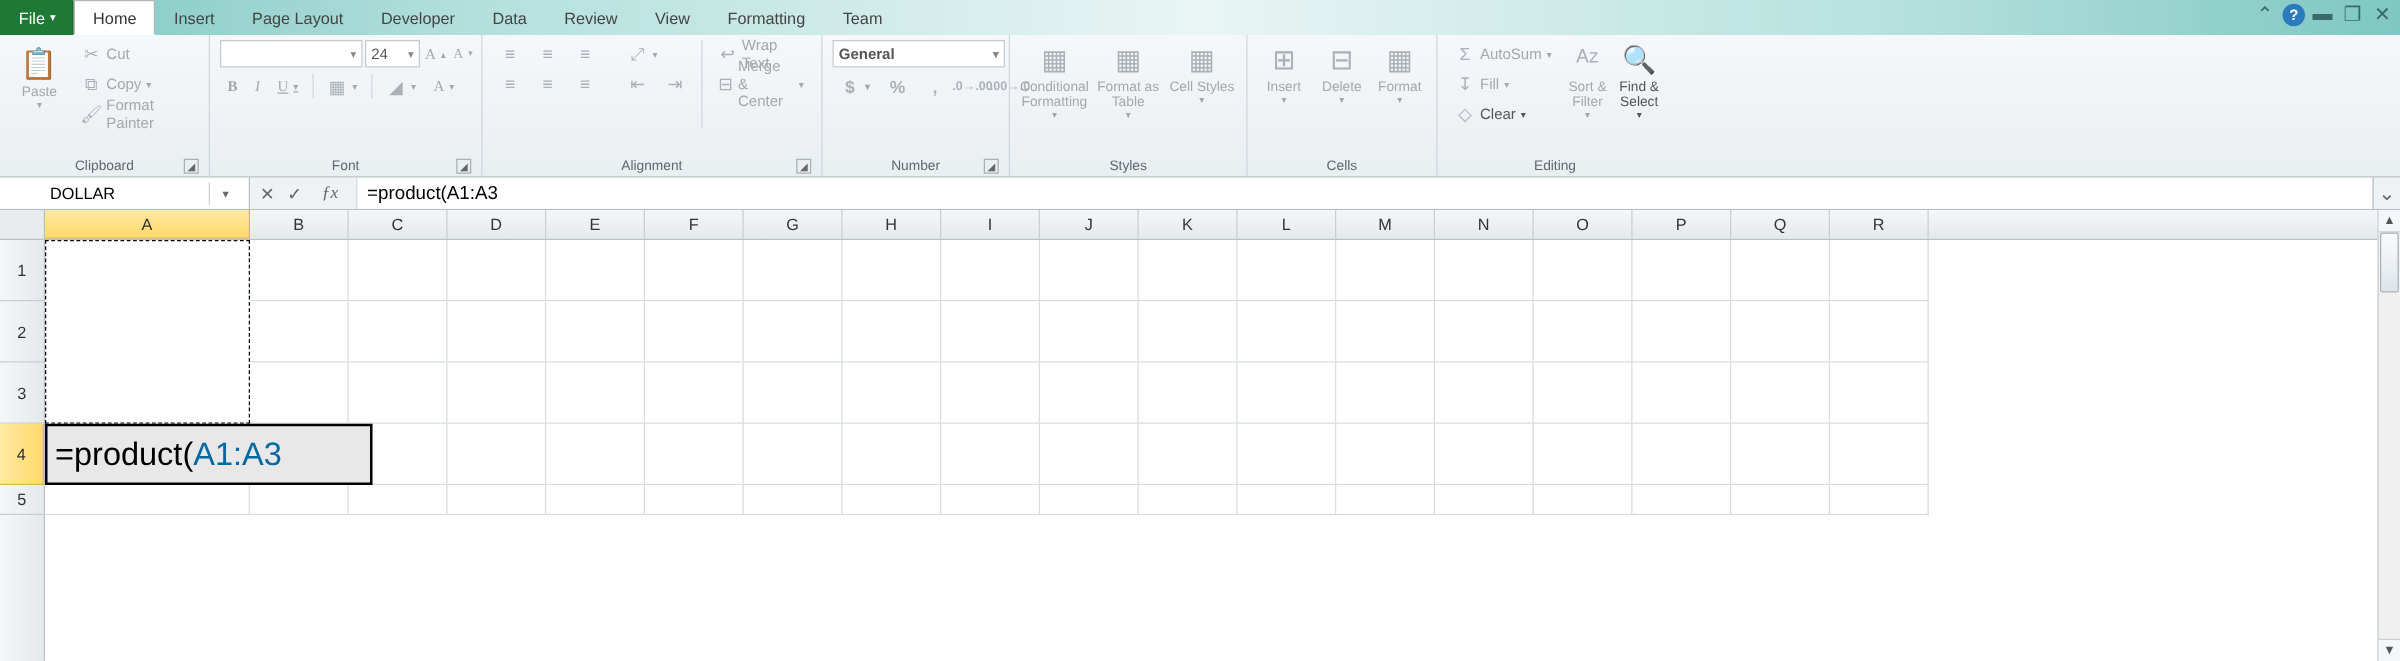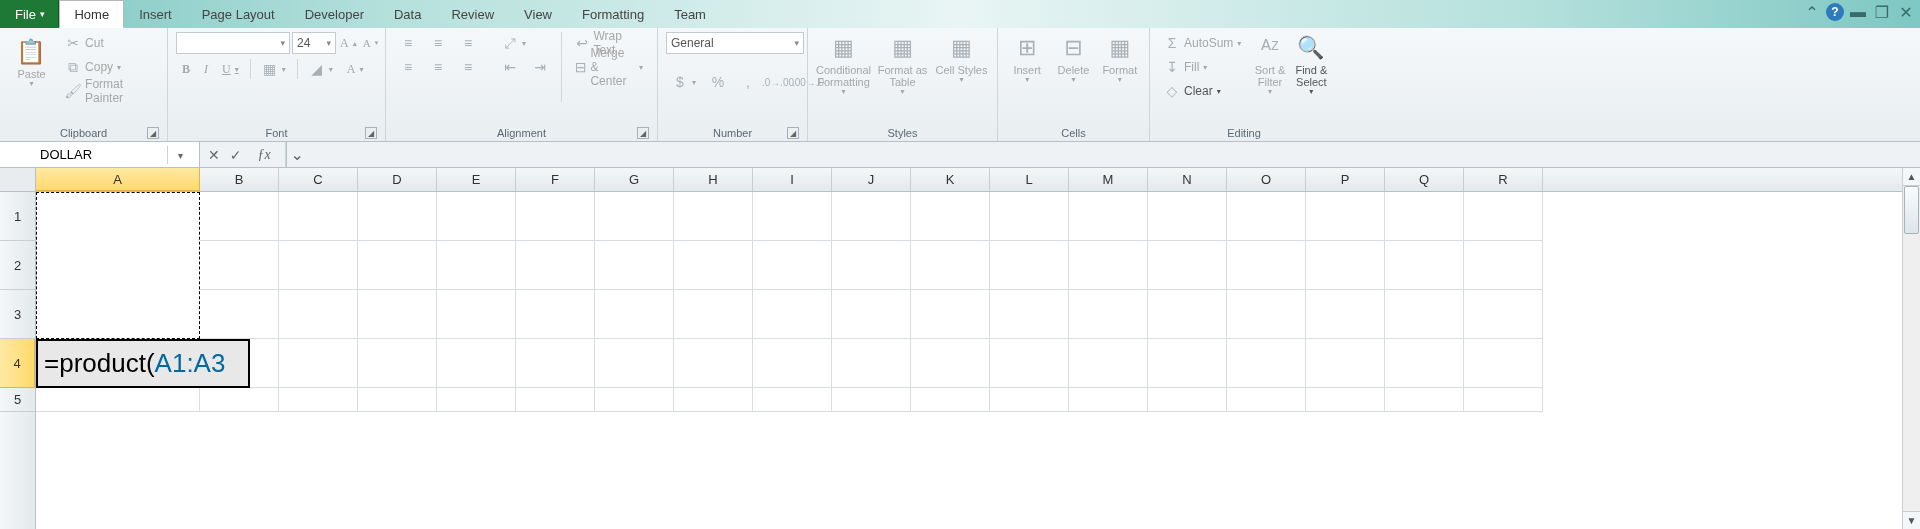--- a/index.html
+++ b/index.html
@@ -206,21 +206,21 @@
             <span class="ico">⊟</span>
             <span>Merge &amp; Center</span>
             <span style="font-size:8px;">▾</span>
           </div>
       </div>
     </div>
     <div class="group-label"><span>Alignment</span><span class="launcher">◢</span></div>
   </div>
 
   <div class="group" style="width:150px;">
-    <div class="group-body vcol" style="gap:17px;">
+    <div class="group-body vcol" style="gap:4px;font-weight:bold;">
       <div class="combo disabled" style="width:138px;">
           <span>General</span>
           <span class="dd">▾</span>
         </div>
       <div class="hrow">
         <div class="small-btn disabled">
             <span class="ico">$</span>
             <span style="font-size:8px;">▾</span>
           </div>
         <div class="small-btn disabled">
@@ -319,20 +319,21 @@
 <div class="formula-row">
   <div class="name-box">
     <span>DOLLAR</span>
     <span class="dd-arc">▾</span>
   </div>
   <div class="fx-btns">
     <span style="cursor:pointer;">✕</span>
     <span style="cursor:pointer;">✓</span>
     <span class="fx-label">ƒx</span>
   </div>
+  <input class="formula-input" value="=product(A1:A3" style="">
   <div class="formula-expand">⌄</div>
 </div>
 
 <div class="grid-area">
   <div style="display:flex; flex-direction:column; flex:1;">
     <div style="display:flex;">
       <div class="corner"></div>
       <div class="col-headers" id="col-headers" style="flex:1;">
           <div class="colh sel" style="width: 164px;">A</div>
           <div class="colh" style="width: 79px;">B</div>
@@ -407,21 +408,21 @@
           <div class="cell" style="left: 717px; top: 98px; width: 79px; height: 49px;"></div>
           <div class="cell" style="left: 796px; top: 98px; width: 79px; height: 49px;"></div>
           <div class="cell" style="left: 875px; top: 98px; width: 79px; height: 49px;"></div>
           <div class="cell" style="left: 954px; top: 98px; width: 79px; height: 49px;"></div>
           <div class="cell" style="left: 1033px; top: 98px; width: 79px; height: 49px;"></div>
           <div class="cell" style="left: 1112px; top: 98px; width: 79px; height: 49px;"></div>
           <div class="cell" style="left: 1191px; top: 98px; width: 79px; height: 49px;"></div>
           <div class="cell" style="left: 1270px; top: 98px; width: 79px; height: 49px;"></div>
           <div class="cell" style="left: 1349px; top: 98px; width: 79px; height: 49px;"></div>
           <div class="cell" style="left: 1428px; top: 98px; width: 79px; height: 49px;"></div>
-          <div class="cell active-cell" style="left: 0px; top: 147px; width: 214px; height: 49px; z-index: 5; align-items: center;">
+          <div class="cell active-cell" style="left: 0px; top: 147px; width: 262px; height: 49px; z-index: 5; align-items: center;">
             <span>=product(</span>
             <span class="ref">A1:A3</span>
           </div>
           <div class="cell" style="left: 164px; top: 147px; width: 79px; height: 49px;"></div>
           <div class="cell" style="left: 243px; top: 147px; width: 79px; height: 49px;"></div>
           <div class="cell" style="left: 322px; top: 147px; width: 79px; height: 49px;"></div>
           <div class="cell" style="left: 401px; top: 147px; width: 79px; height: 49px;"></div>
           <div class="cell" style="left: 480px; top: 147px; width: 79px; height: 49px;"></div>
           <div class="cell" style="left: 559px; top: 147px; width: 79px; height: 49px;"></div>
           <div class="cell" style="left: 638px; top: 147px; width: 79px; height: 49px;"></div>

